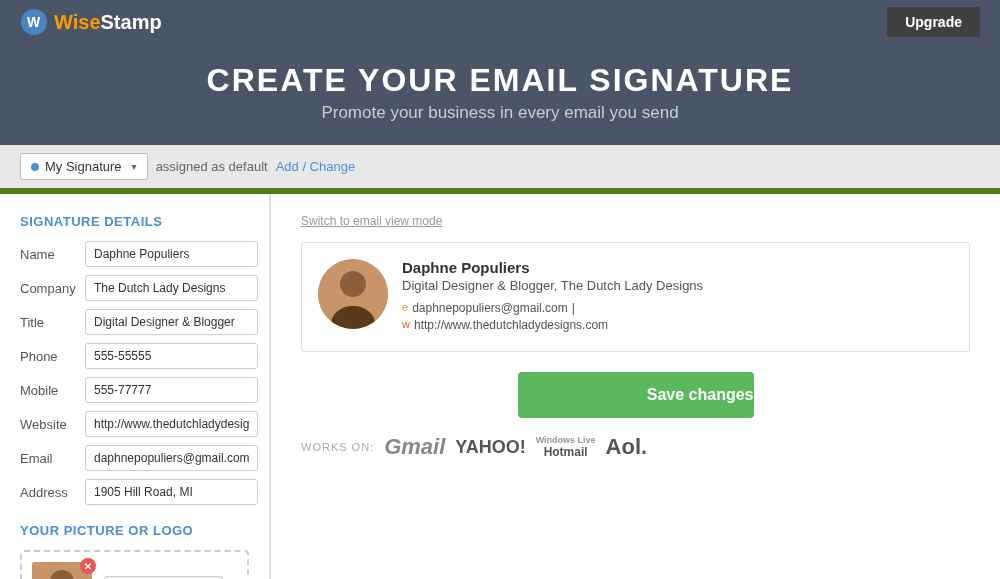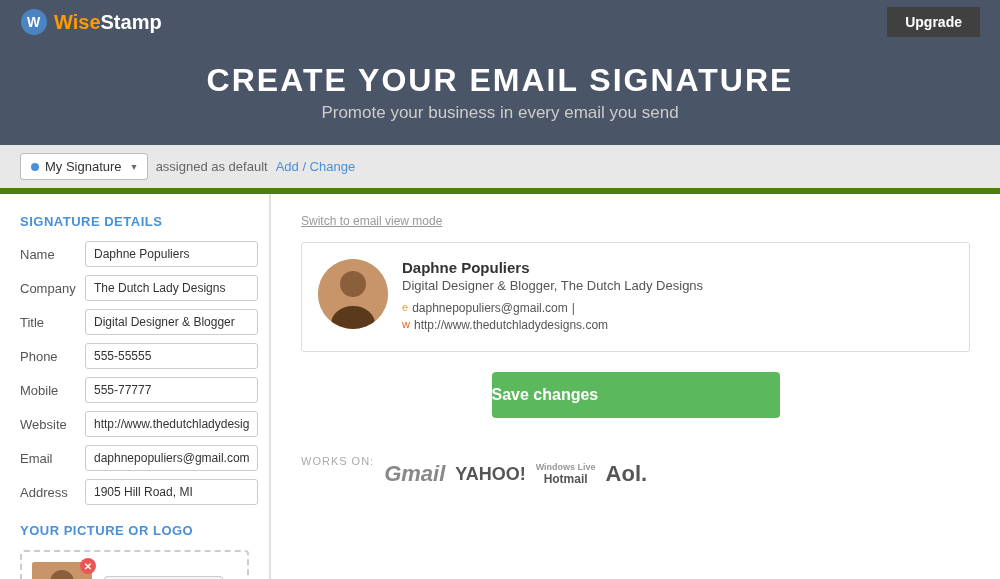--- a/index.html
+++ b/index.html
@@ -195,44 +195,44 @@
     #sig-name { font-size: 15px; font-weight: bold; color: #333; margin-bottom: 2px; }
     #sig-title { font-size: 13px; color: #555; margin-bottom: 8px; }
     .sig-detail { font-size: 12px; color: #555; margin-bottom: 3px; display: flex; gap: 4px; }
     .sig-icon { font-size: 11px; }
     .sig-icon-email { color: #e8a020; }
     .sig-icon-web { color: #e86020; }
 
     
     #save-btn {
       display: block;
-      width: 288px;
+      width: 236px;
       margin: 0 auto 16px;
       background: #5cb85c;
       color: white;
       border: none;
       border-radius: 4px;
       padding: 14px 0;
       font-size: 16px;
       font-weight: bold;
       cursor: pointer;
-      text-align: left;
+      text-align: right;
     }
 
     
     #works-on {
       text-align: center;
       display: flex;
       align-items: center;
       gap: 10px;
       font-size: 11px;
       color: #999;
     }
     #works-on-label { color: #aaa; font-size: 11px; letter-spacing: 1px; text-transform: uppercase; }
-    .service-logo { font-size: 18px; font-weight: bold; color: #555; margin-top: 27px; }
+    .service-logo { font-size: 18px; font-weight: bold; color: #555; }
     .service-logo.gmail { color: #888; font-style: italic; font-size: 22px; }
     .service-logo.yahoo { color: #555; font-size: 18px; font-weight: 900; }
     .service-logo.hotmail { color: #555; font-size: 14px; }
     .service-logo.aol { color: #555; font-size: 22px; font-weight: 900; }
 
     .divider-v {
       width: 1px;
       background: #e0e0e0;
       align-self: stretch;
     }

